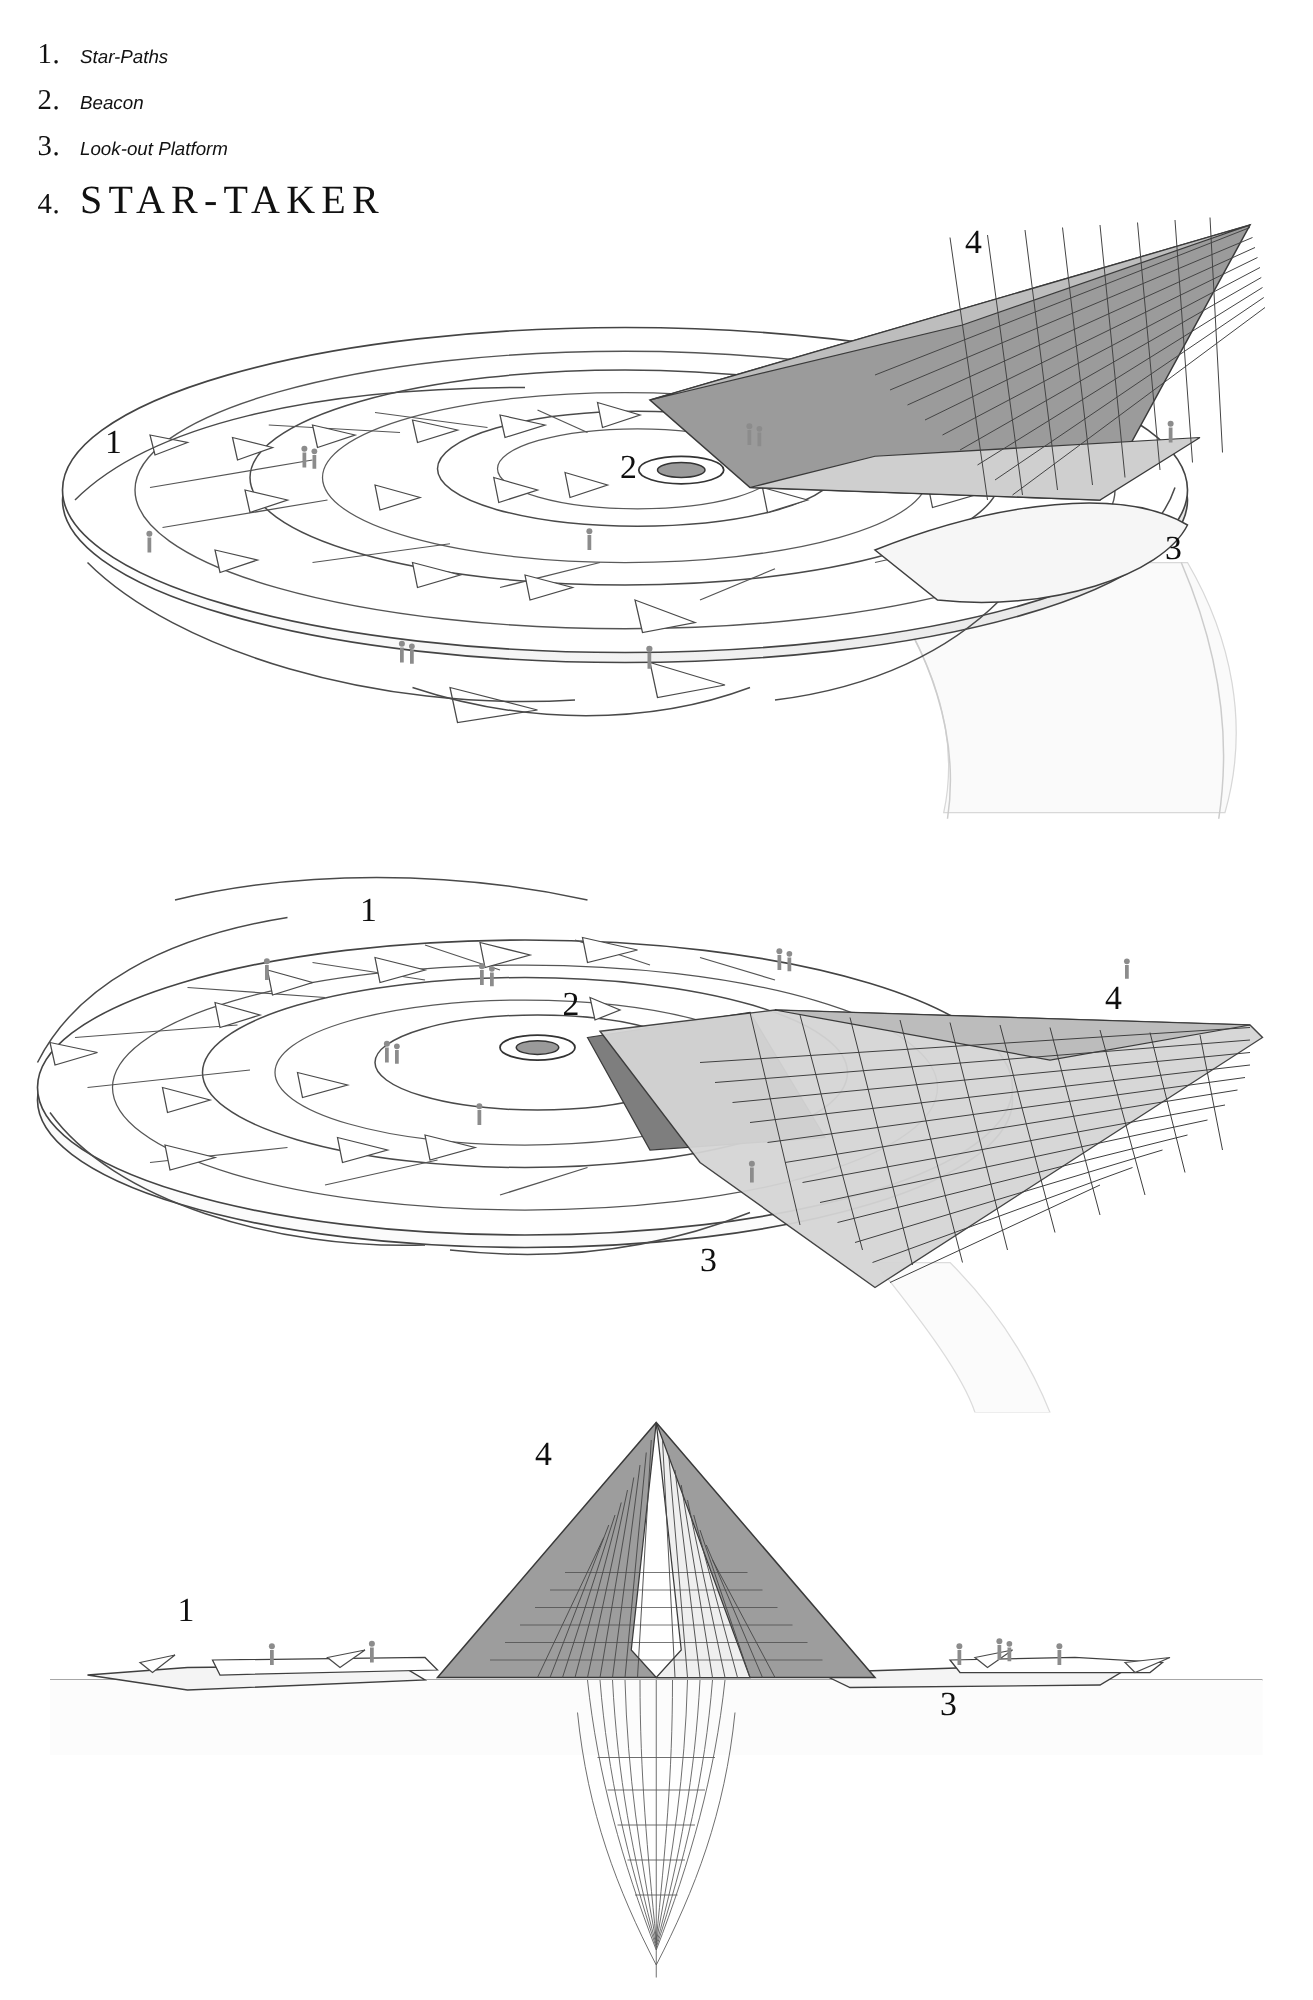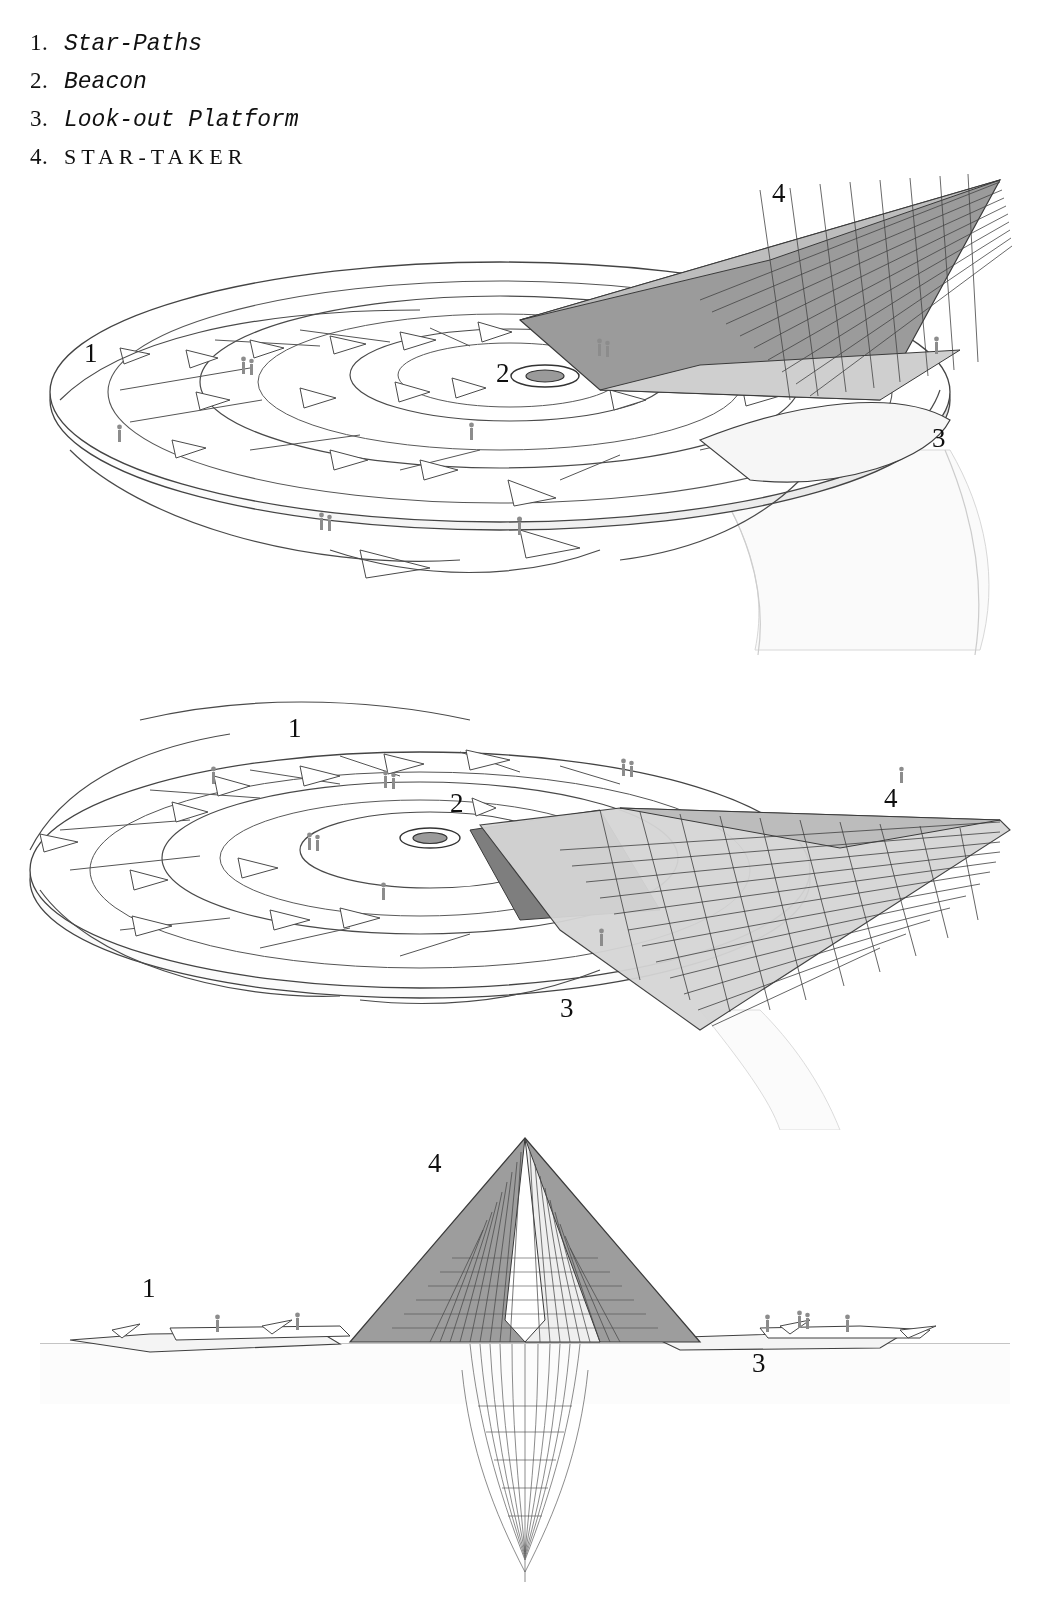--- a/index.html
+++ b/index.html
@@ -28,27 +28,27 @@
     align-items: baseline;
     margin-bottom: 11px;
   }
   .legend-num {
     width: 34px;
     font-size: 23px;
     font-family: "Liberation Serif", serif;
     letter-spacing: 0.5px;
   }
   .legend-label {
-    font-size: 23px;
+    font-size: 15px;
     font-style: italic;
-    font-family: Liberation Mono, monospace;
+    font-family: Liberation Sans, sans-serif;
   }
   .legend-item.title .legend-label {
     font-style: normal;
-    font-size: 22px;
+    font-size: 32px;
     letter-spacing: 5px;
     font-family: "Liberation Serif", serif;
   }
 
   
   .panel {
     position: absolute;
     left: 0;
     width: 1050px;
   }

